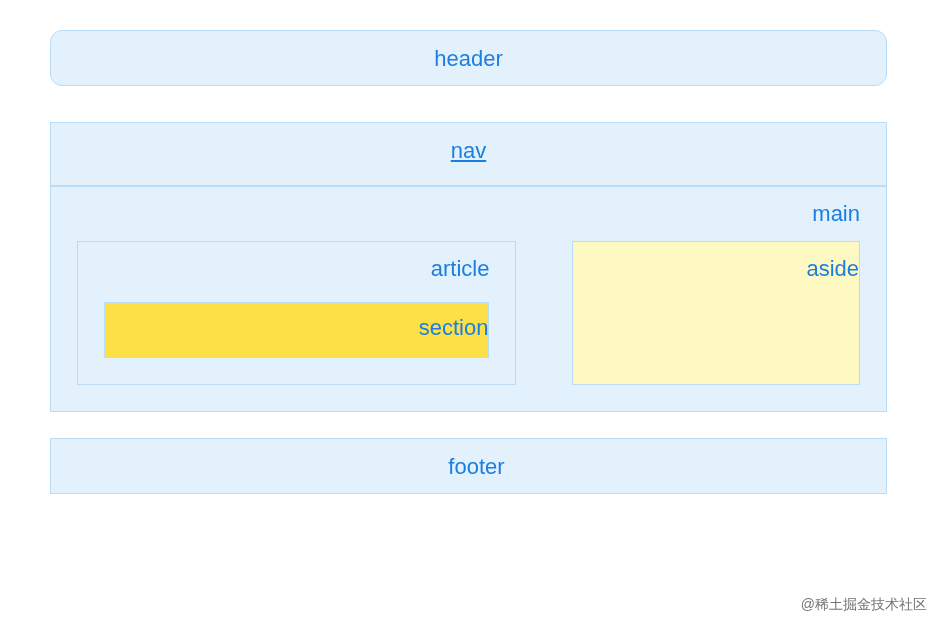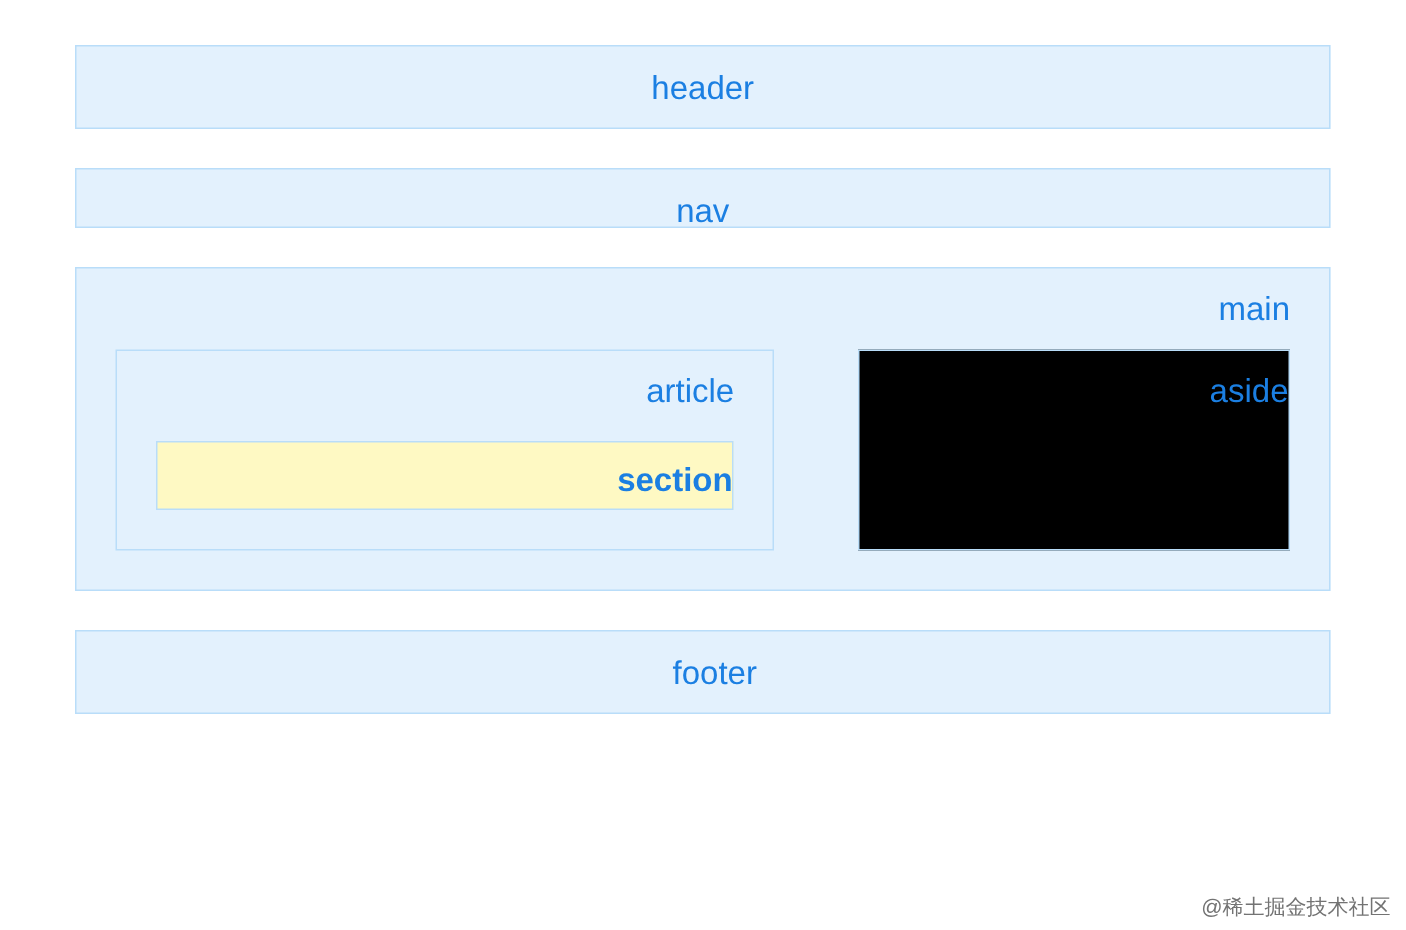--- a/index.html
+++ b/index.html
@@ -18,26 +18,27 @@
     .box {
       background: #e3f1fd;
       border: 1px solid #b9ddf9;
       color: #1b7fe2;
       font-size: 22px;
       text-align: center;
     }
     .header-box {
       height: 56px;
       line-height: 56px;
-      margin-bottom: 26px;
+      margin-bottom: 36px;
+      border-radius: 12px;
     }
     .nav-box {
-      height: 40px;
+      height: 64px;
       line-height: 56px;
-      margin-bottom: 26px;
+      text-decoration: underline;
     }
     .main-box {
       padding: 14px 26px 26px 26px;
       margin-bottom: 26px;
       text-align: right;
     }
     .main-label {
       margin-bottom: 14px;
     }
     .main-content {
@@ -47,30 +48,29 @@
     .article-box {
       flex: 1.35;
       padding: 14px 26px 26px 26px;
       border: 1px solid #b9ddf9;
       background: #e3f1fd;
     }
     .article-label {
       margin-bottom: 20px;
     }
     .section-box {
-      height: 46px;
+      height: 56px;
       line-height: 50px;
       border: 1px solid #b9ddf9;
-      background: #fef9c3;
-      font-weight: bold;
+      background: #fde047;
     }
     .aside-box {
       flex: 1;
       border: 1px solid #b9ddf9;
-      background: #000000;
+      background: #fef9c3;
       padding-top: 14px;
     }
     .footer-box {
       height: 56px;
       line-height: 56px;
       padding-left: 16px;
     }
     .watermark {
       position: absolute;
       right: 10px;

